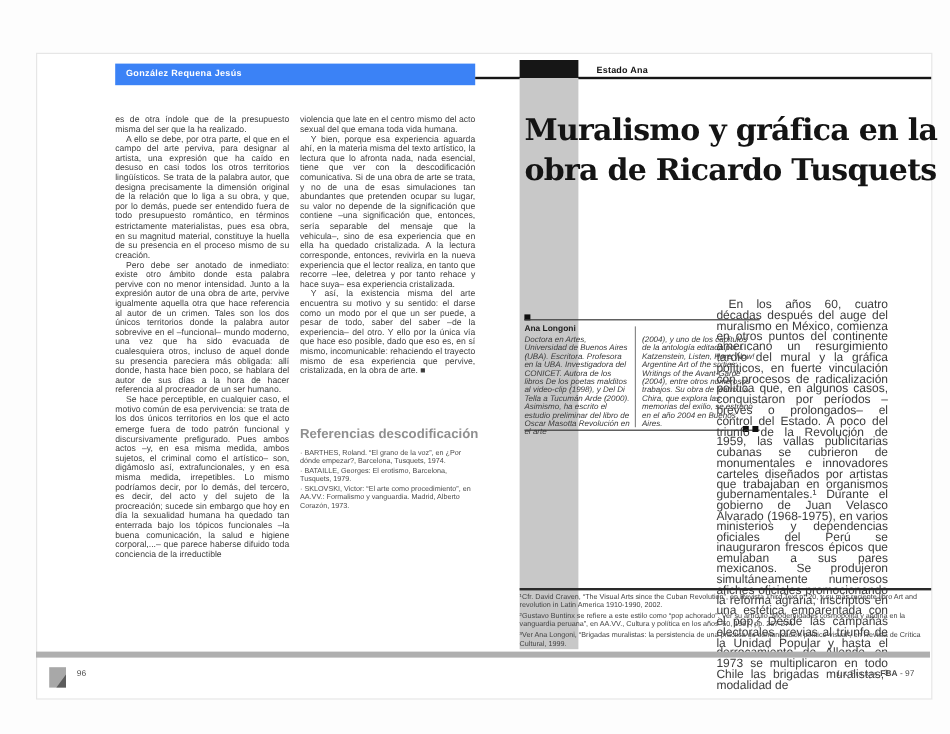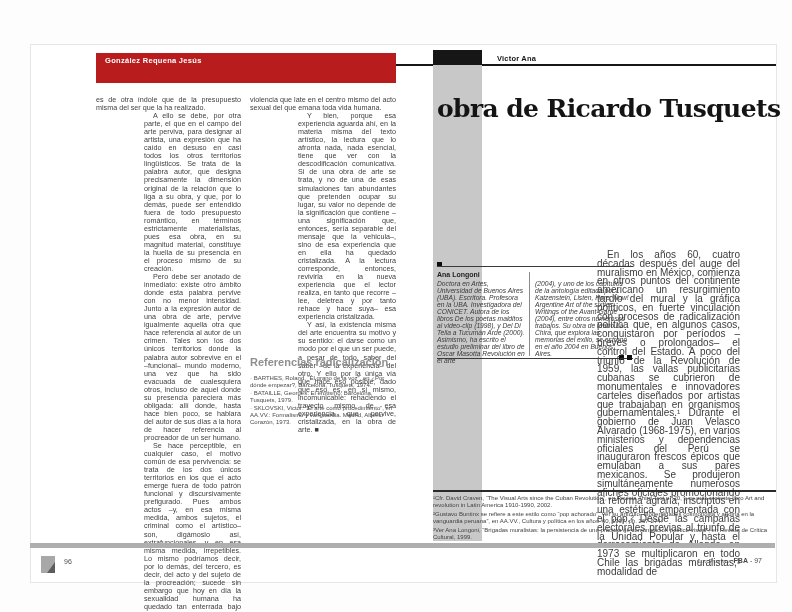--- a/index.html
+++ b/index.html
@@ -4,39 +4,39 @@
 <style>
   html,body{margin:0;padding:0;background:#fdfdfd;}
   #stage{position:relative;width:792px;height:612px;background:#fdfdfd;overflow:hidden;
          font-family:"Liberation Sans",sans-serif;}
   .abs{position:absolute;}
 
   #page-frame{left:30px;top:44px;width:745px;height:537px;background:#ffffff;
               border:1px solid #e6e6e6;}
 
   
-  #l-header-bar{left:96px;top:53px;width:300px;height:30px;background:#b91c1c;}
+  #l-header-bar{left:96px;top:53px;width:300px;height:18px;background:#3b82f6;}
   #l-header-bar span{display:block;padding-left:9px;line-height:15px;color:#ffffff;
                      font-size:7.5px;font-weight:bold;letter-spacing:.3px;}
   #r-header-rule{left:396px;top:64px;width:380px;height:2px;background:#161616;}
   #r-header-box{left:433px;top:50px;width:49px;height:15px;background:#161616;}
   #r-header-name{left:497px;top:54px;font-size:7.5px;font-weight:bold;color:#161616;letter-spacing:.2px;}
 
   
   #gray-col{left:433px;top:65px;width:49px;height:476px;background:#c8c8c8;}
 
   
   #article-title{left:437px;top:92px;width:348px;color:#141414;
                  font-family:"DejaVu Serif",serif;font-weight:bold;
                  font-size:25px;line-height:33px;letter-spacing:-0.6px;}
 
   
   .body-sm{font-size:7.2px;line-height:8.05px;color:#3e3e3e;text-align:justify;}
   .body-sm p{margin:0;}
-  .body-sm p.indent{text-indent:9px;margin-left:48px;}
+  .body-sm p.indent{text-indent:9px;}
   #lcol1{left:96px;top:96px;width:145px;}
   #lcol2{left:250px;top:96px;width:146px;}
 
   #refs-heading{left:250px;top:356px;font-size:11px;font-weight:bold;color:#8f8f8f;}
   #refs-list{left:250px;top:375px;width:146px;font-size:6px;line-height:7px;color:#4a4a4a;text-align:left;}
   #refs-list p{margin:0 0 1px 0;}
 
   
   #bio-rule-top{left:437px;top:266px;width:196px;height:1px;background:#3a3a3a;}
   #bio-sq-top{left:437px;top:262px;width:5px;height:5px;background:#0e0e0e;}
@@ -75,42 +75,43 @@
 <div id="stage">
 
   <div id="page-frame" class="abs"></div>
 
   <div id="l-header-bar" class="abs">
     <span>González Requena Jesús</span>
   </div>
 
   <div id="r-header-rule" class="abs"></div>
   <div id="r-header-box" class="abs"></div>
-  <div id="r-header-name" class="abs">Victor Ana</div>
+  <div id="r-header-name" class="abs">Estado Ana</div>
 
   <div id="gray-col" class="abs"></div>
 
   <div id="article-title" class="abs">
+    <div>Muralismo y gráfica en la</div>
     <div>obra de Ricardo Tusquets</div>
   </div>
 
   <div id="lcol1" class="abs body-sm">
     <p>es de otra índole que de la presupuesto misma del ser que la ha realizado.</p>
     <p class="indent">A ello se debe, por otra parte, el que en el campo del arte perviva, para designar al artista, una expresión que ha caído en desuso en casi todos los otros territorios lingüísticos. Se trata de la palabra autor, que designa precisamente la dimensión original de la relación que lo liga a su obra, y que, por lo demás, puede ser entendido fuera de todo presupuesto romántico, en términos estrictamente materialistas, pues esa obra, en su magnitud material, constituye la huella de su presencia en el proceso mismo de su creación.</p>
     <p class="indent">Pero debe ser anotado de inmediato: existe otro ámbito donde esta palabra pervive con no menor intensidad. Junto a la expresión autor de una obra de arte, pervive igualmente aquella otra que hace referencia al autor de un crimen. Tales son los dos únicos territorios donde la palabra autor sobrevive en el –funcional– mundo moderno, una vez que ha sido evacuada de cualesquiera otros, incluso de aquel donde su presencia pareciera más obligada: allí donde, hasta hace bien poco, se hablara del autor de sus días a la hora de hacer referencia al procreador de un ser humano.</p>
     <p class="indent">Se hace perceptible, en cualquier caso, el motivo común de esa pervivencia: se trata de los dos únicos territorios en los que el acto emerge fuera de todo patrón funcional y discursivamente prefigurado. Pues ambos actos –y, en esa misma medida, ambos sujetos, el criminal como el artístico– son, digámoslo así, extrafuncionales, y en esa misma medida, irrepetibles. Lo mismo podríamos decir, por lo demás, del tercero, es decir, del acto y del sujeto de la procreación; sucede sin embargo que hoy en día la sexualidad humana ha quedado tan enterrada bajo los tópicos funcionales –la buena comunicación, la salud e higiene corporal,...– que parece haberse difuido toda conciencia de la irreductible</p>
   </div>
 
   <div id="lcol2" class="abs body-sm">
     <p>violencia que late en el centro mismo del acto sexual del que emana toda vida humana.</p>
     <p class="indent">Y bien, porque esa experiencia aguarda ahí, en la materia misma del texto artístico, la lectura que lo afronta nada, nada esencial, tiene que ver con la descodificación comunicativa. Si de una obra de arte se trata, y no de una de esas simulaciones tan abundantes que pretenden ocupar su lugar, su valor no depende de la significación que contiene –una significación que, entonces, sería separable del mensaje que la vehicula–, sino de esa experiencia que en ella ha quedado cristalizada. A la lectura corresponde, entonces, revivirla en la nueva experiencia que el lector realiza, en tanto que recorre –lee, deletrea y por tanto rehace y hace suya– esa experiencia cristalizada.</p>
     <p class="indent">Y así, la existencia misma del arte encuentra su motivo y su sentido: el darse como un modo por el que un ser puede, a pesar de todo, saber del saber –de la experiencia– del otro. Y ello por la única vía que hace eso posible, dado que eso es, en sí mismo, incomunicable: rehaciendo el trayecto mismo de esa experiencia que pervive, cristalizada, en la obra de arte. ■</p>
   </div>
 
-  <div id="refs-heading" class="abs">Referencias radicalización</div>
+  <div id="refs-heading" class="abs">Referencias descodificación</div>
   <div id="refs-list" class="abs">
     <p>· BARTHES, Roland. “El grano de la voz”, en ¿Por dónde empezar?, Barcelona, Tusquets, 1974.</p>
     <p>· BATAILLE, Georges: El erotismo, Barcelona, Tusquets, 1979.</p>
     <p>· SKLOVSKI, Victor: “El arte como procedimiento”, en AA.VV.: Formalismo y vanguardia. Madrid, Alberto Corazón, 1973.</p>
   </div>
 
   <div id="bio-sq-top" class="abs"></div>
   <div id="bio-rule-top" class="abs"></div>
   <div id="bio-name" class="abs">Ana Longoni</div>
   <div id="bio-col1" class="abs bio-text">Doctora en Artes, Universidad de Buenos Aires (UBA). Escritora. Profesora en la UBA. Investigadora del CONICET. Autora de los libros De los poetas malditos al video-clip (1998), y Del Di Tella a Tucumán Arde (2000). Asimismo, ha escrito el estudio preliminar del libro de Oscar Masotta Revolución en el arte</div>

